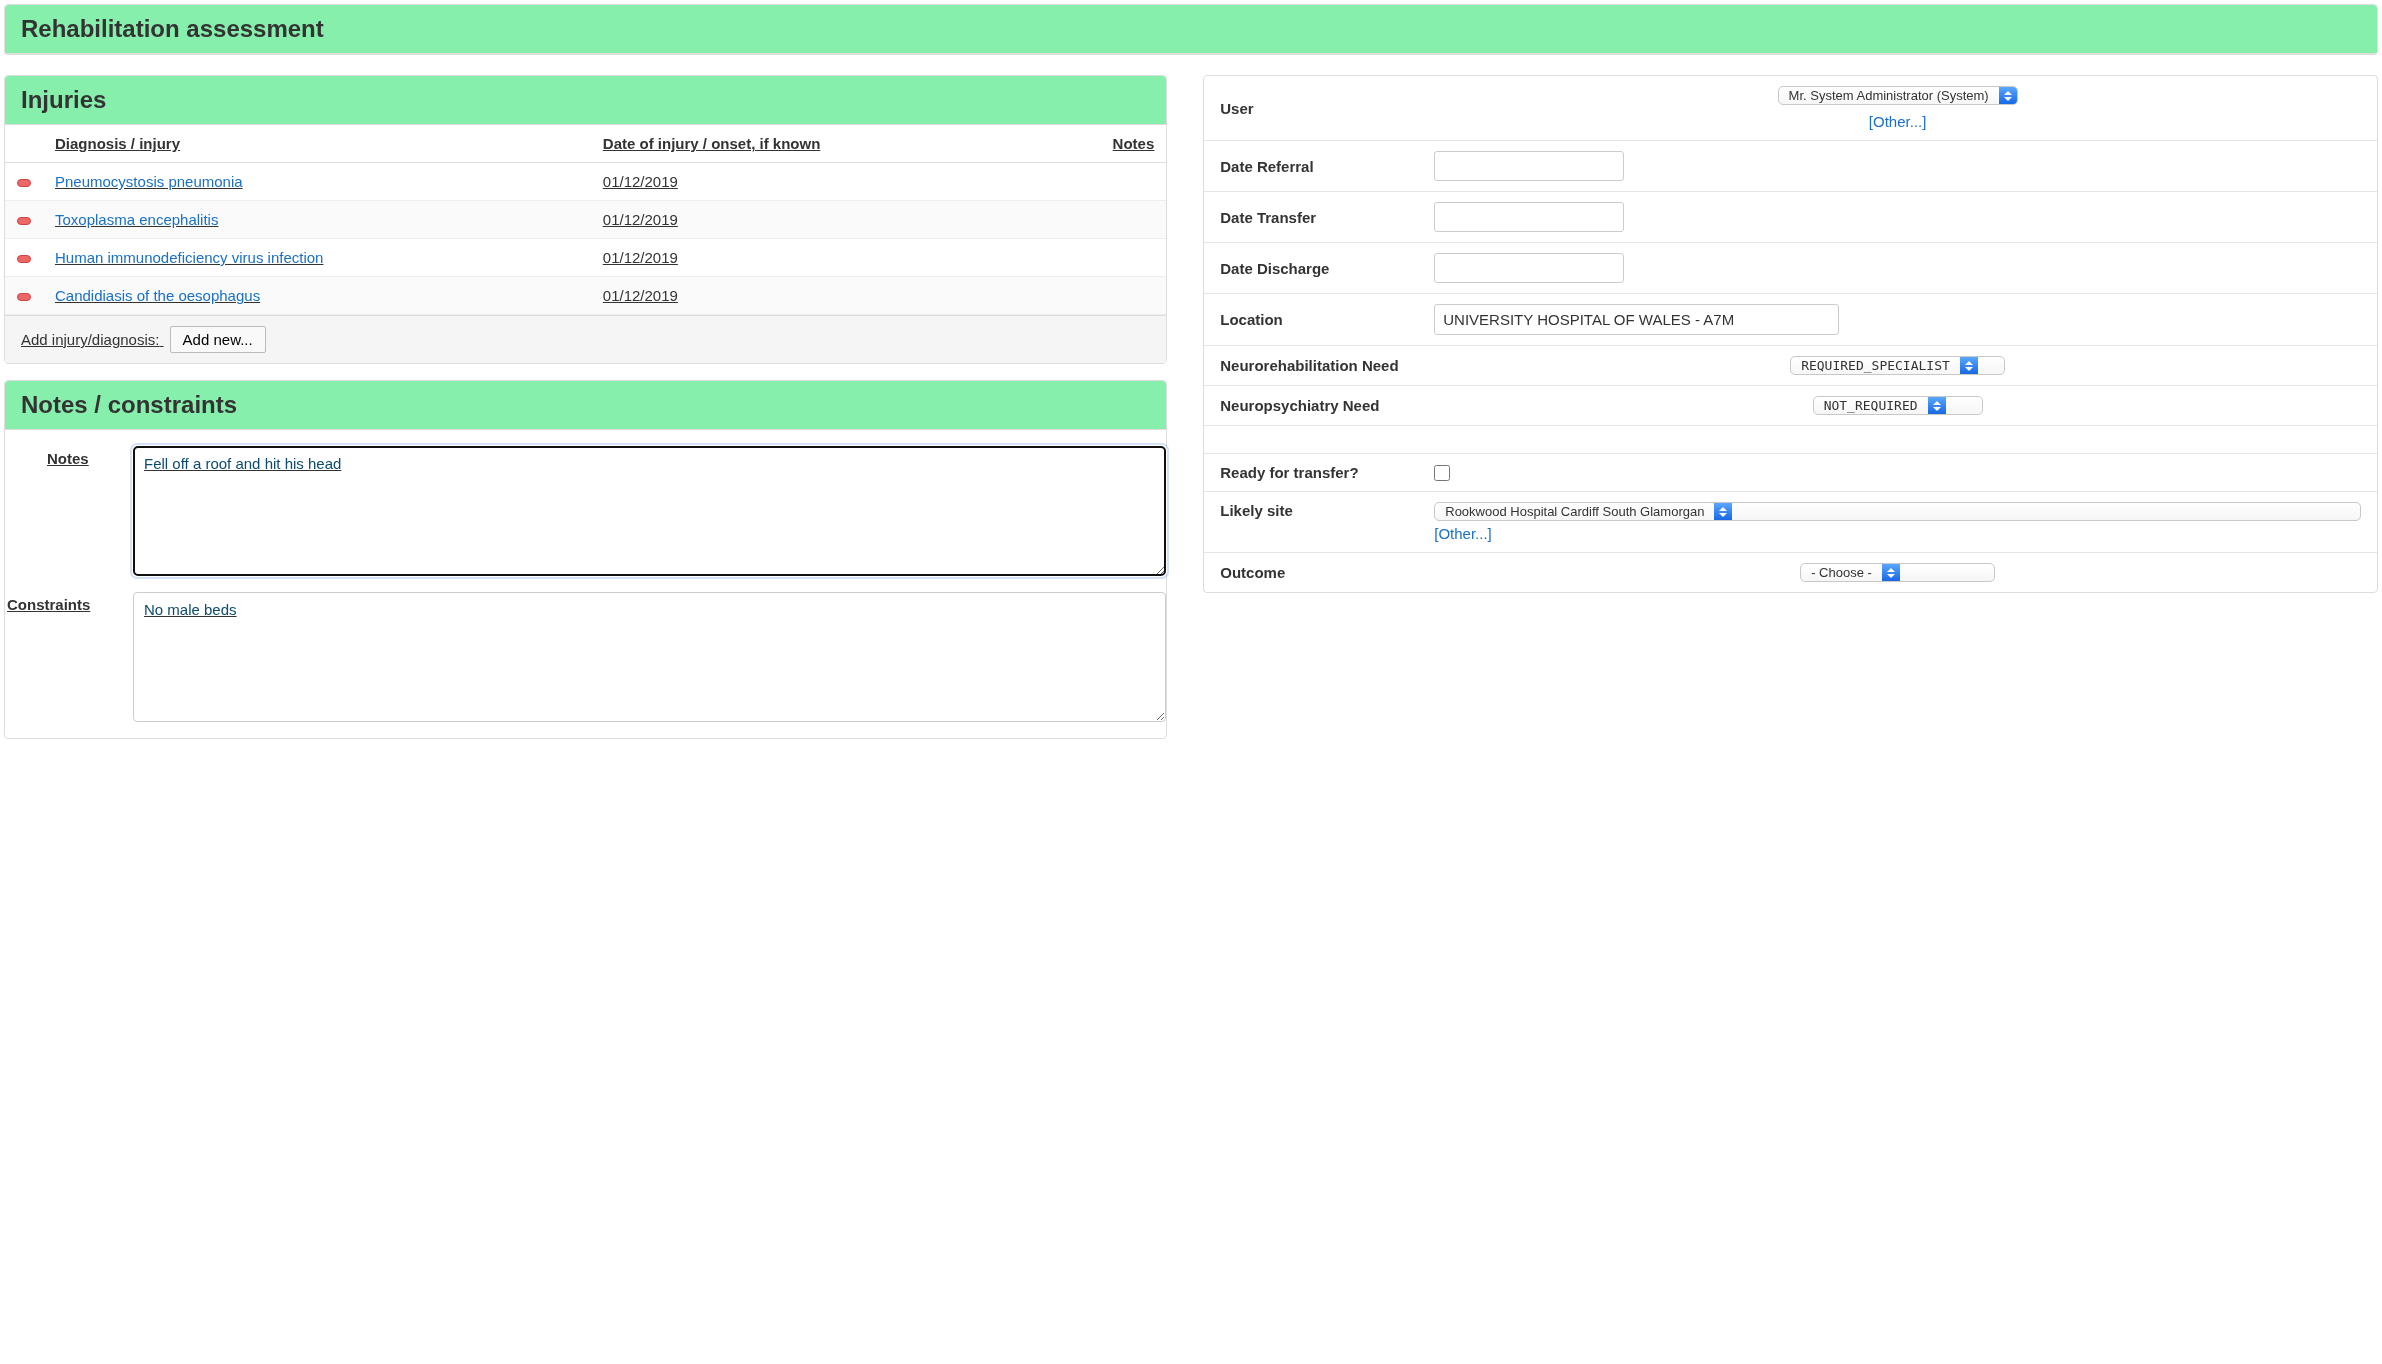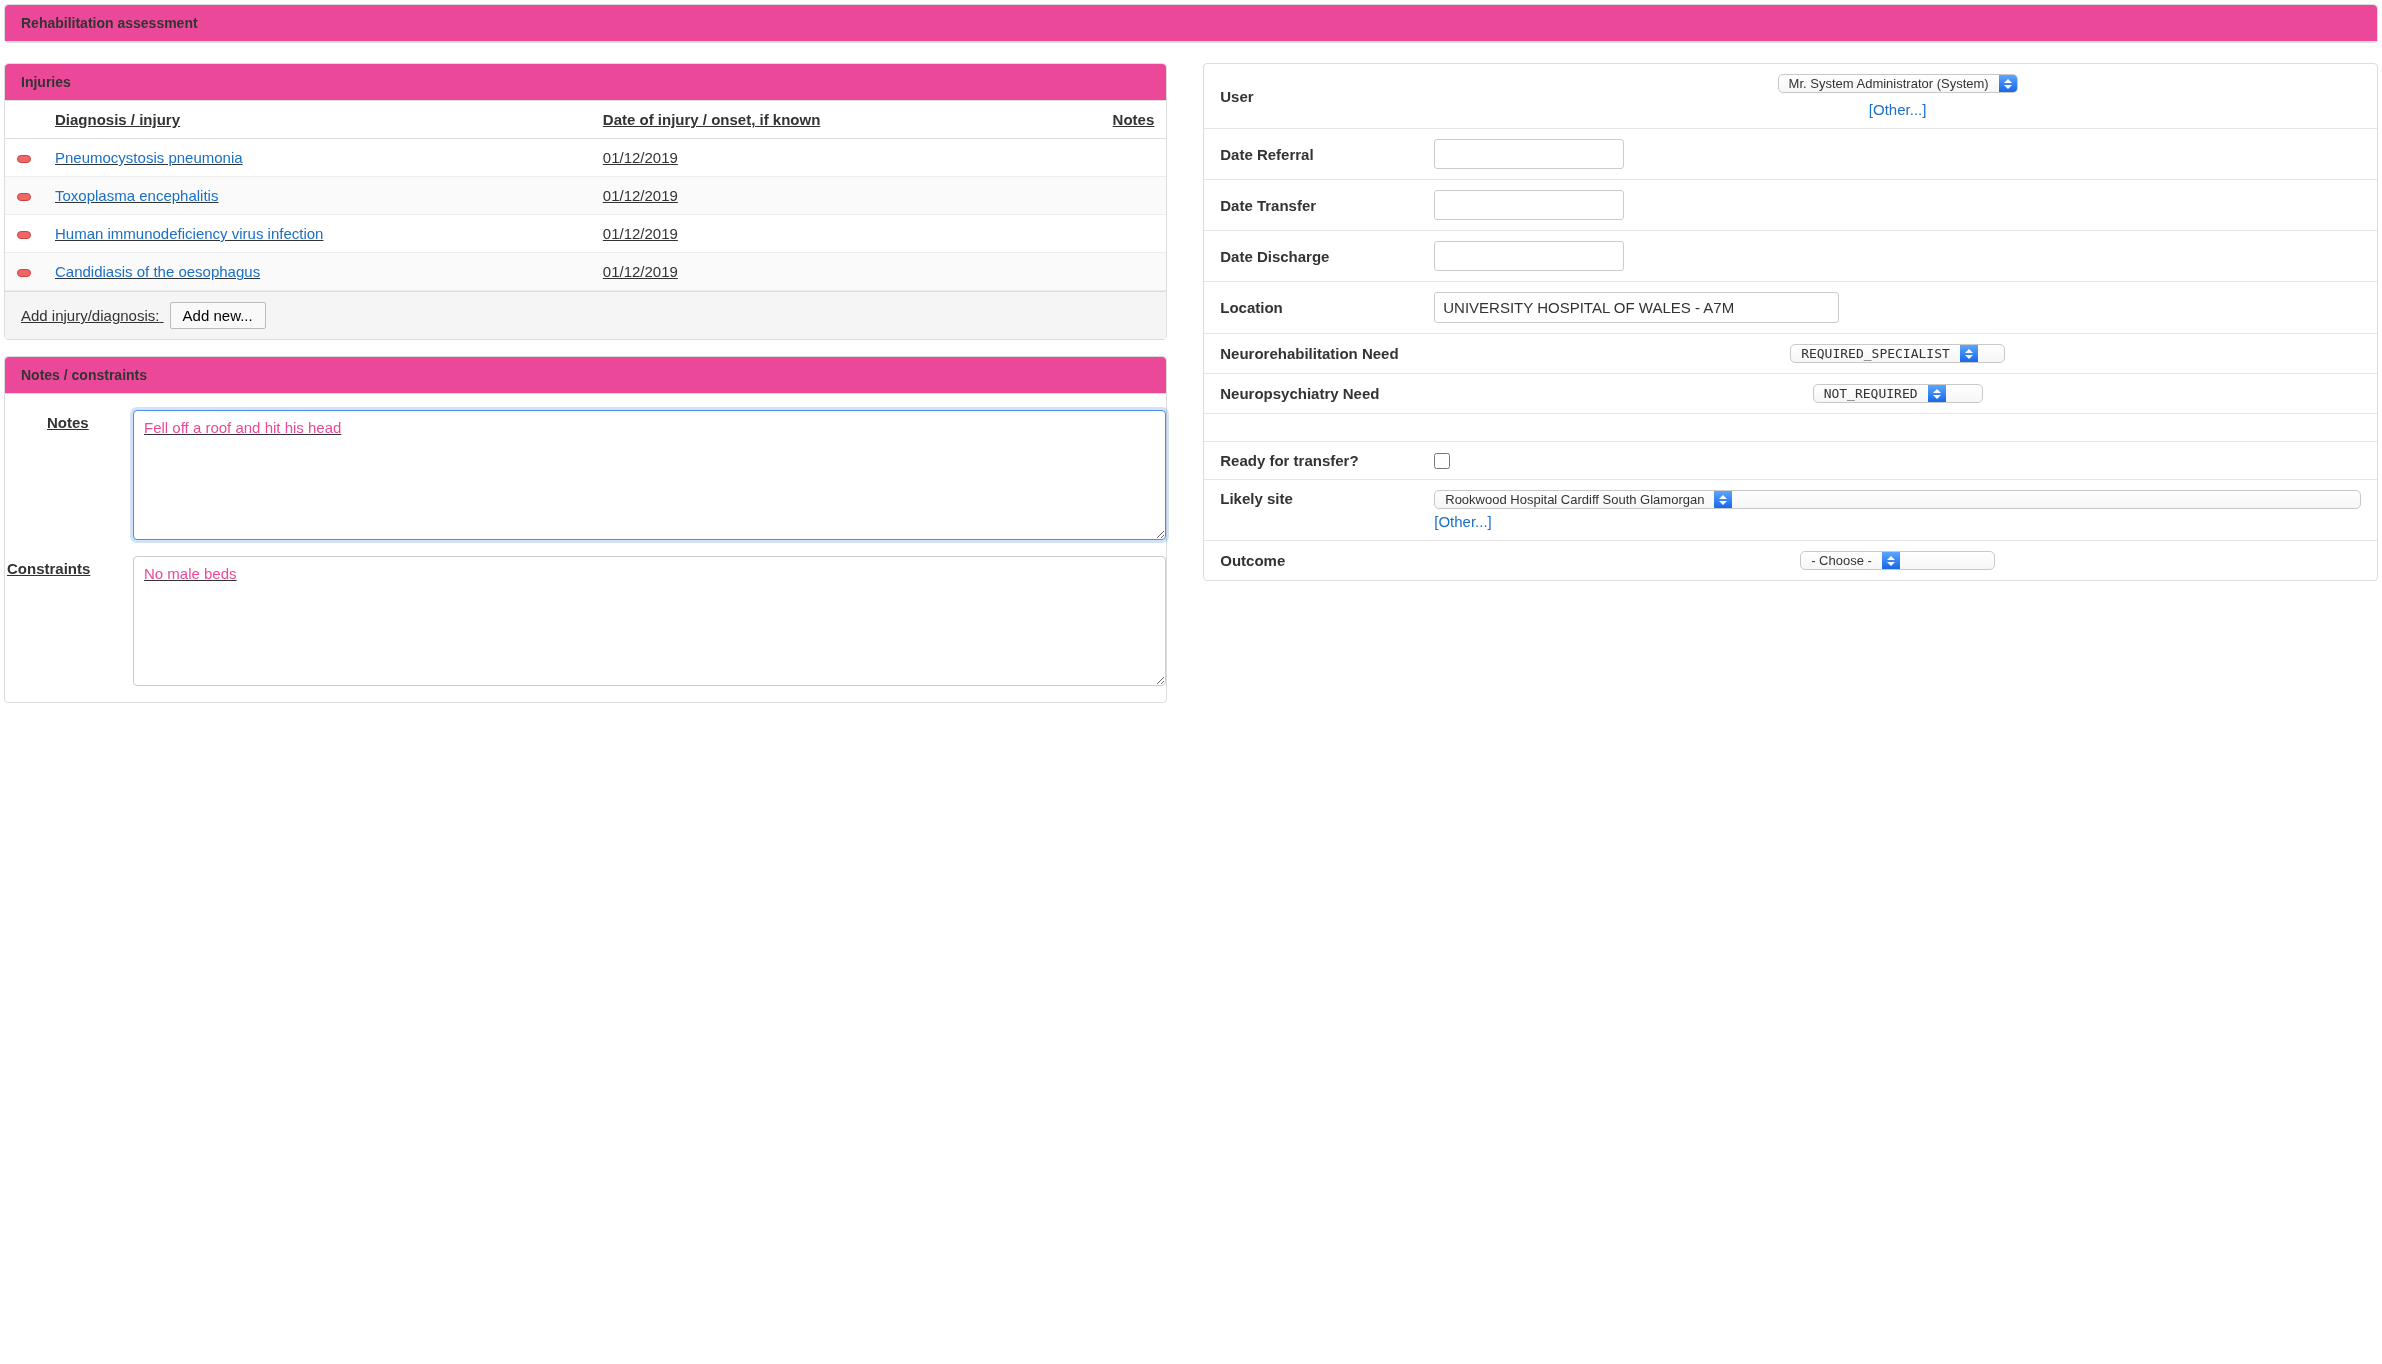--- a/index.html
+++ b/index.html
@@ -10,24 +10,24 @@
     background: #fff;
     padding: 4px;
   }
   .panel {
     border: 1px solid #ddd;
     border-radius: 4px;
     margin-bottom: 16px;
     background: #fff;
   }
   .panel-header {
-    background: #ec4899;
+    background: #86efac;
     border-bottom: 1px solid #ddd;
     padding: 10px 16px;
-    font-size: 14px;
+    font-size: 24px;
     font-weight: 600;
     color: #333;
     border-radius: 4px 4px 0 0;
   }
   .panel-body {
     padding: 0;
     text-decoration: underline;
   }
   .top-panel { margin-bottom: 20px; }
   .columns {
@@ -99,21 +99,21 @@
     text-align: left;
     padding-top: 4px;
     padding-left: 2px;
   }
   .notes-grid textarea {
     width: 100%;
     height: 130px;
     resize: both;
     font-family: inherit;
     font-size: 15px;
-    color: #ec4899;
+    color: #0c4a6e;
     padding: 8px 10px;
     border: 1px solid #ccc;
     border-radius: 4px;
   }
 
   
   .assessment-body { padding: 0; }
   .form-row {
     display: flex;
     align-items: center;

